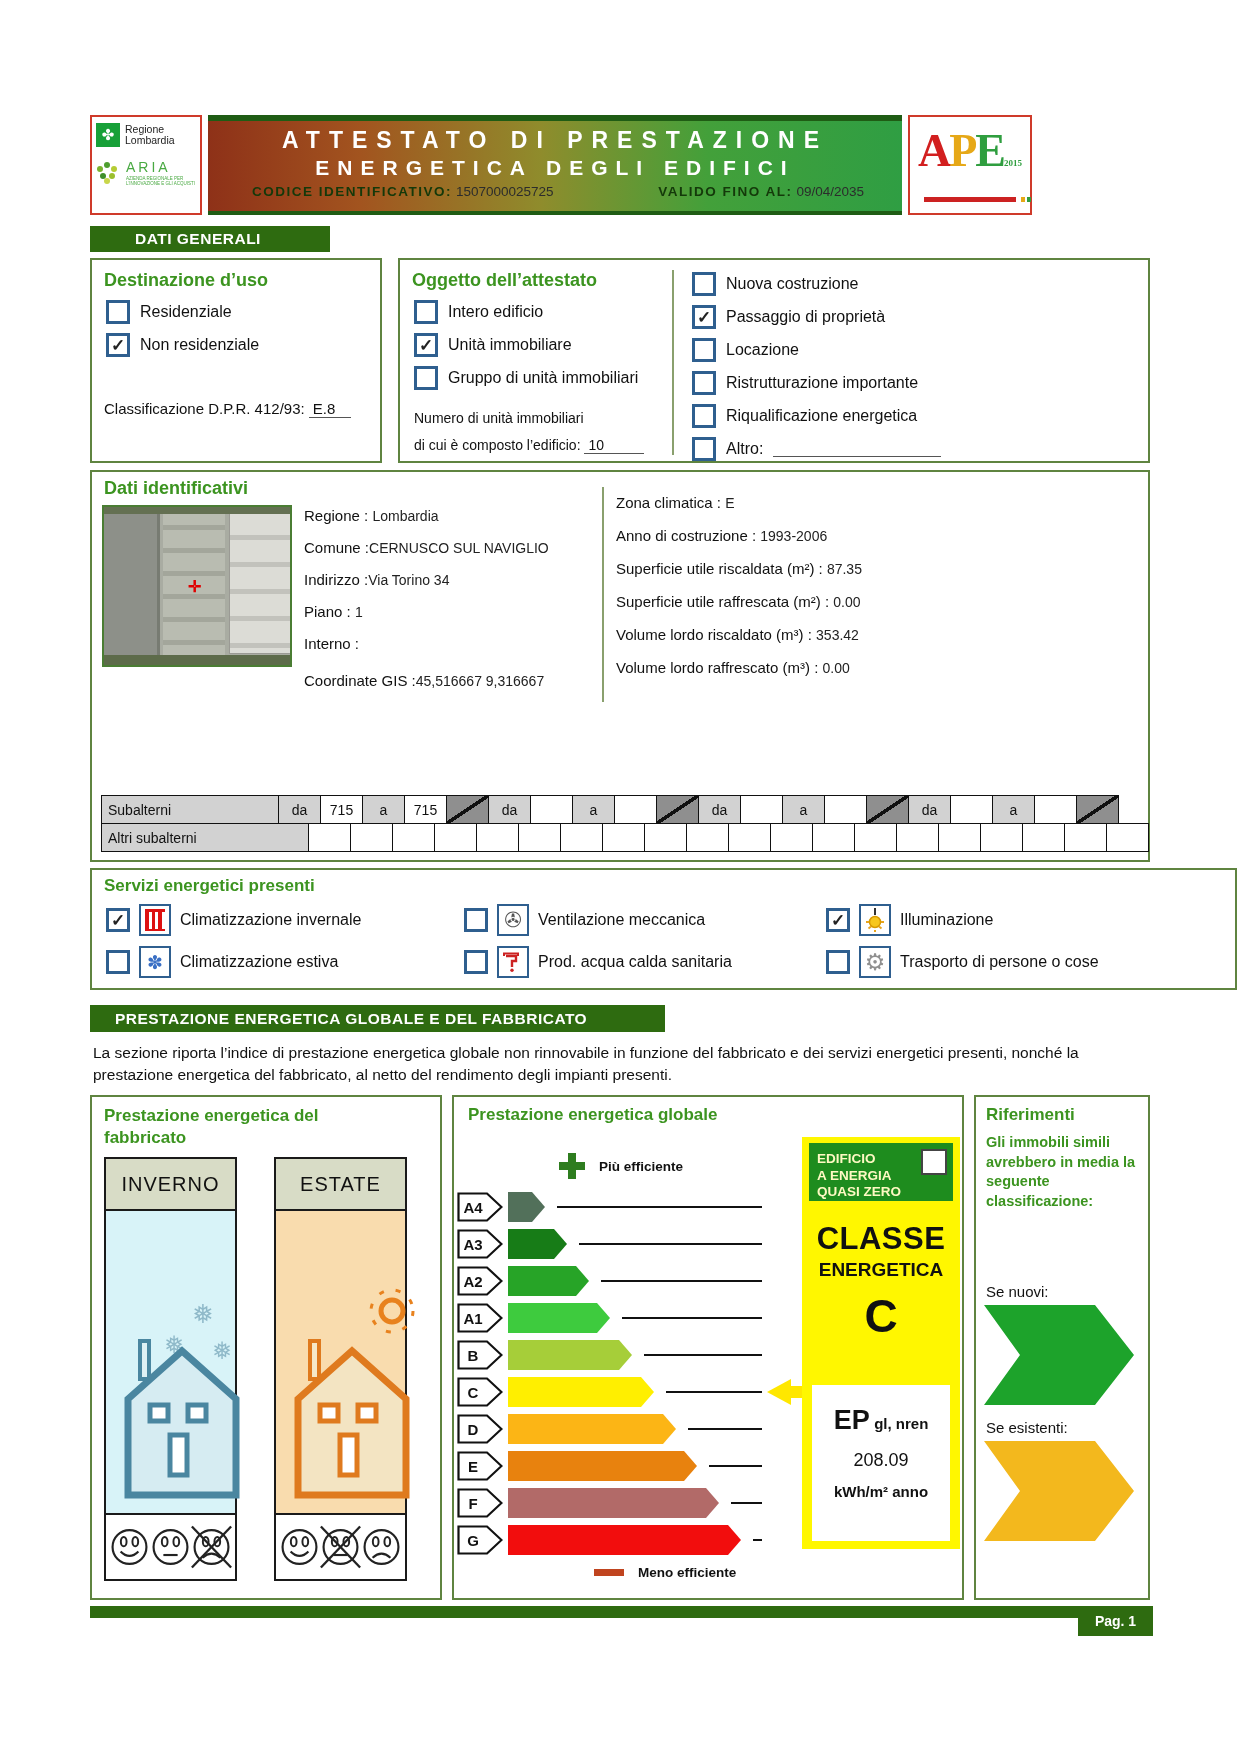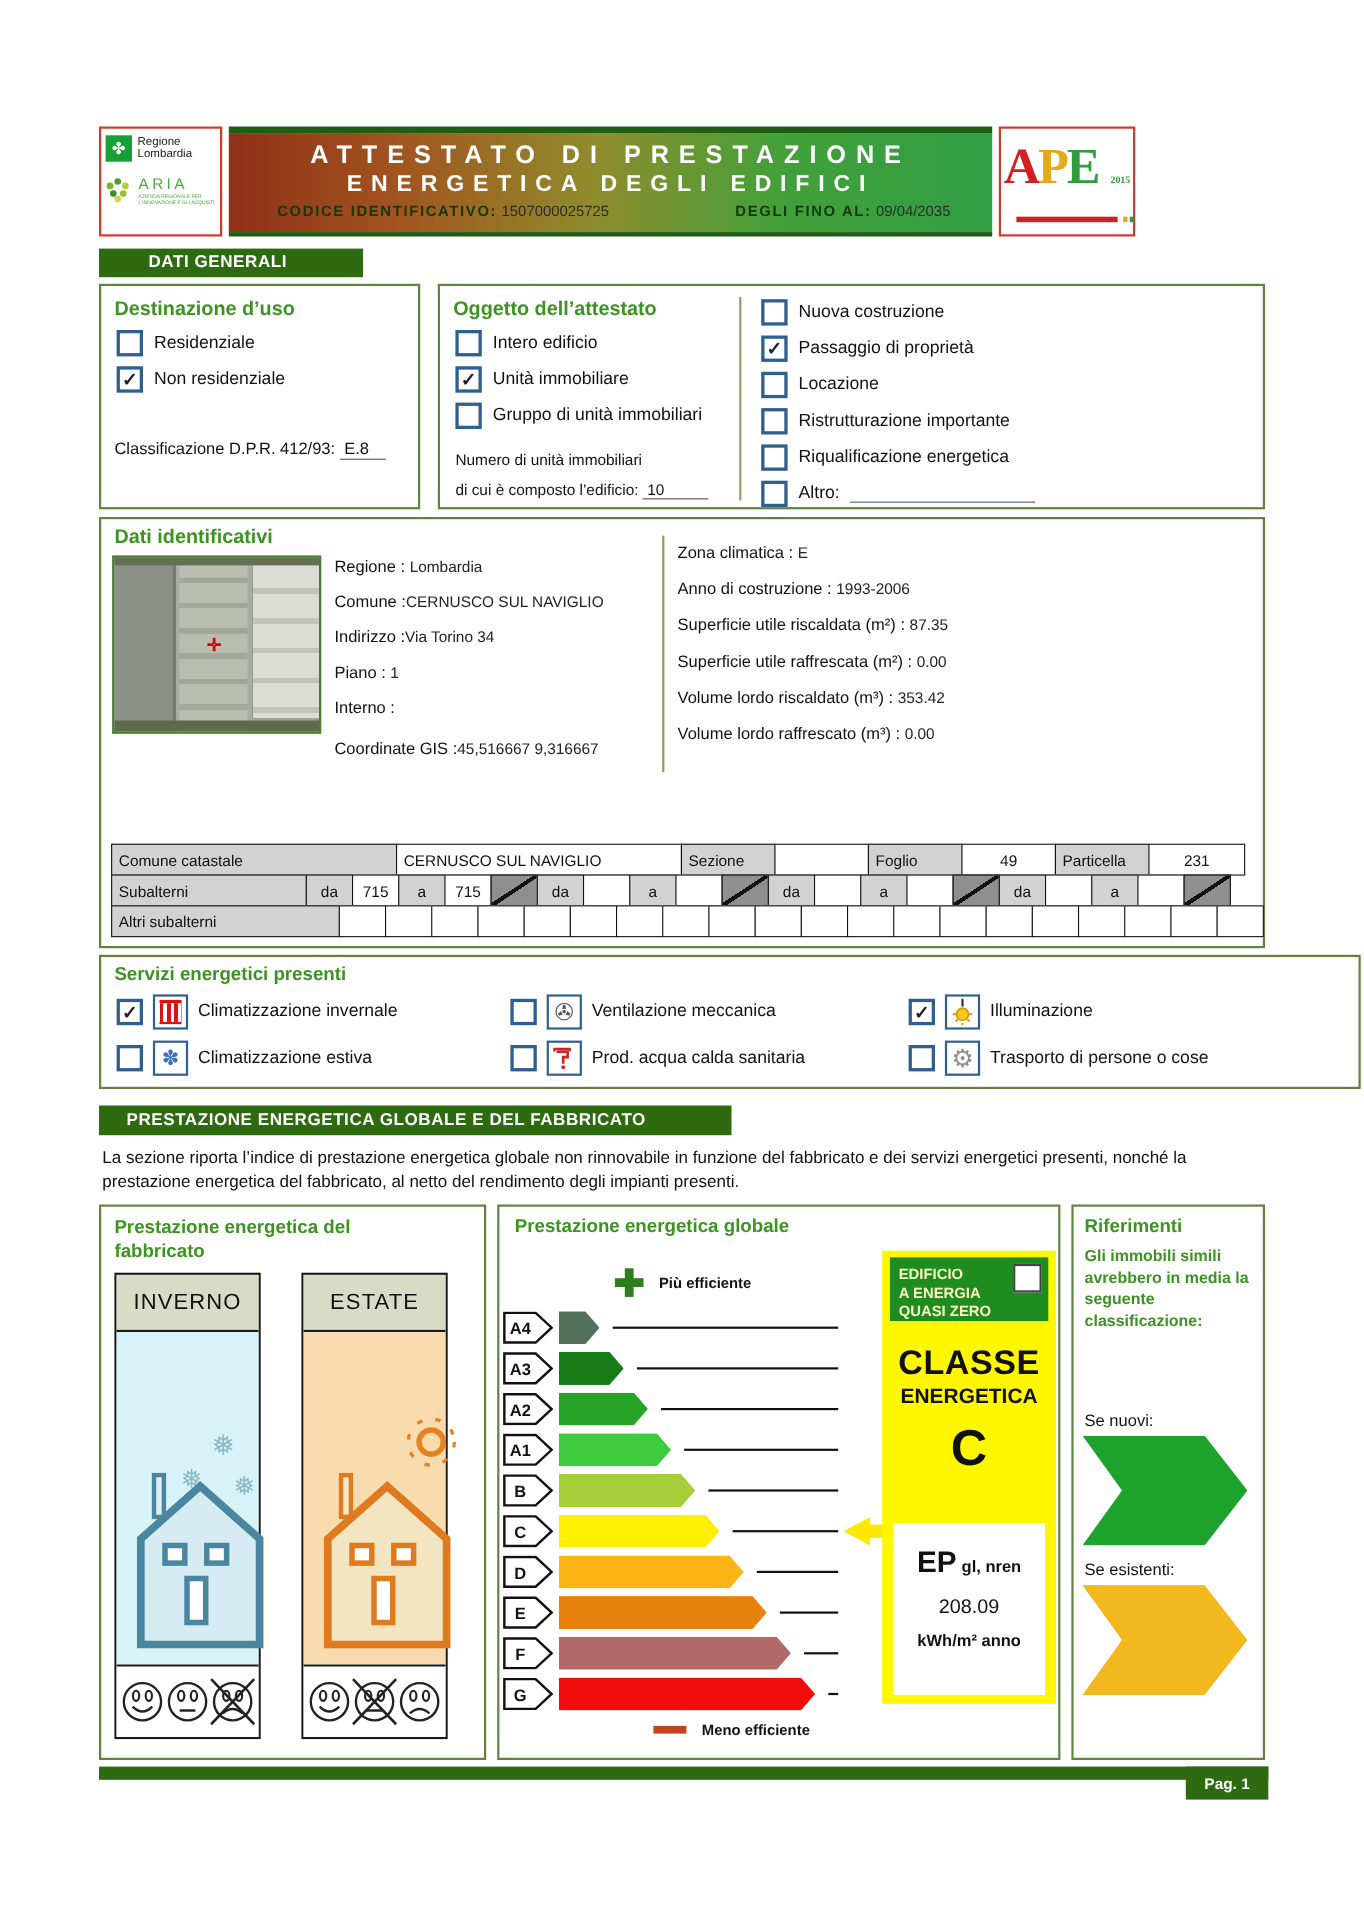--- a/index.html
+++ b/index.html
@@ -24,21 +24,21 @@
       border-top:6px solid #1f5c14; border-bottom:4px solid #1f5c14; text-align:center; }
   .banner-l1 { margin-top:6px; color:#fff; font-weight:bold; font-size:23px; letter-spacing:9px; }
   .banner-l2 { color:#fff; font-weight:bold; font-size:21px; letter-spacing:8px; margin-top:2px; }
   .banner-l3 { display:flex; justify-content:space-between; padding:4px 38px 0 44px; font-size:13.5px; align-items:baseline; }
   .cod-label { color:#14390a; font-weight:bold; letter-spacing:1.5px; }
   .cod-value { color:#2c2c2c; margin-left:4px; }
 
   .ape-box { left:908px; top:115px; width:124px; height:100px; border:2px solid #cf3a2a; background:#fff; text-align:center; padding-top:8px; }
   .ape-letters { font-family:"Liberation Serif",serif; font-weight:bold; font-size:46px; line-height:52px; letter-spacing:-2px; }
   .ape-a { color:#d21f1f; } .ape-p { color:#e6a817; } .ape-e { color:#2f9e3f; }
-  .ape-year { font-size:9px; color:#2f9e3f; font-weight:bold; letter-spacing:0;padding-left:11px; }
+  .ape-year { font-size:9px; color:#2f9e3f; font-weight:bold; letter-spacing:0; }
   .ape-bar { margin:8px auto 0; width:92px; height:5px; background:#cc2222; position:relative; }
   .ape-bar i { position:absolute; right:-9px; top:0; width:4px; height:5px; background:#e6a817; }
   .ape-bar b { position:absolute; right:-15px; top:0; width:4px; height:5px; background:#2f9e3f; }
 
   
   .sec-bar { background:#2e6b10; color:#fff; font-weight:bold; font-size:15.5px; letter-spacing:0.5px; display:flex; align-items:center; }
   .bar-dati { left:90px; top:226px; width:240px; height:26px; padding-left:45px; }
   .bar-prest { left:90px; top:1005px; width:575px; height:27px; padding-left:25px; }
 
   
@@ -145,21 +145,21 @@
 </div>
 
 <div class="abs banner">
   <div class="banner-l1">ATTESTATO DI PRESTAZIONE</div>
   <div class="banner-l2">ENERGETICA DEGLI EDIFICI</div>
   <div class="banner-l3">
     <span>
       <span class="cod-label">CODICE IDENTIFICATIVO:</span><span class="cod-value">1507000025725</span>
     </span>
     <span>
-      <span class="cod-label">DEGLI FINO AL:</span><span class="cod-value">09/04/2035</span>
+      <span class="cod-label">VALIDO FINO AL:</span><span class="cod-value">09/04/2035</span>
     </span>
   </div>
 </div>
 
 <div class="abs ape-box">
   <div class="ape-letters">
     <span class="ape-a">A</span><span class="ape-p">P</span><span class="ape-e">E</span><span class="ape-year">2015</span>
   </div>
   <div class="ape-bar">
       <i></i>
@@ -256,30 +256,20 @@
 
   <div class="vdiv" style="left:510px;top:15px;height:215px;"></div>
 
   <div class="frow" style="left:524px;top:22px;"><span>Zona climatica :</span> <span class="val">E</span></div>
   <div class="frow" style="left:524px;top:55px;"><span>Anno di costruzione :</span>  <span class="val">1993-2006</span></div>
   <div class="frow" style="left:524px;top:88px;"><span>Superficie utile riscaldata (m²) :</span>  <span class="val">87.35</span></div>
   <div class="frow" style="left:524px;top:121px;"><span>Superficie utile raffrescata (m²) :</span> <span class="val">0.00</span></div>
   <div class="frow" style="left:524px;top:154px;"><span>Volume lordo riscaldato (m³) :</span>  <span class="val">353.42</span></div>
   <div class="frow" style="left:524px;top:187px;"><span>Volume lordo raffrescato (m³) :</span> <span class="val">0.00</span></div>
 
-  <div class="ct-row" style="top:295px;">
-    <div class="ct-cell ct-gray" style="width:260px;">Comune catastale</div>
-    <div class="ct-cell" style="width:260px;">CERNUSCO SUL NAVIGLIO</div>
-    <div class="ct-cell ct-gray" style="width:86px;">Sezione</div>
-    <div class="ct-cell" style="width:86px;"></div>
-    <div class="ct-cell ct-gray" style="width:86px;">Foglio</div>
-    <div class="ct-cell ct-center" style="width:86px;">49</div>
-    <div class="ct-cell ct-gray" style="width:86px;">Particella</div>
-    <div class="ct-cell ct-center" style="width:88px;">231</div>
-  </div>
 
   <div class="ct-row" style="top:323px;">
     <div class="ct-cell ct-gray" style="width:178px;">Subalterni</div>
     <div class="ct-cell ct-gray ct-center" style="width:43px;">da</div>
     <div class="ct-cell ct-center" style="width:43px;">715</div>
     <div class="ct-cell ct-gray ct-center" style="width:43px;">a</div>
     <div class="ct-cell ct-center" style="width:43px;">715</div>
     <div class="ct-cell ct-diag" style="width:43px;"></div>
     <div class="ct-cell ct-gray ct-center" style="width:43px;">da</div>
     <div class="ct-cell ct-center" style="width:43px;"></div>

